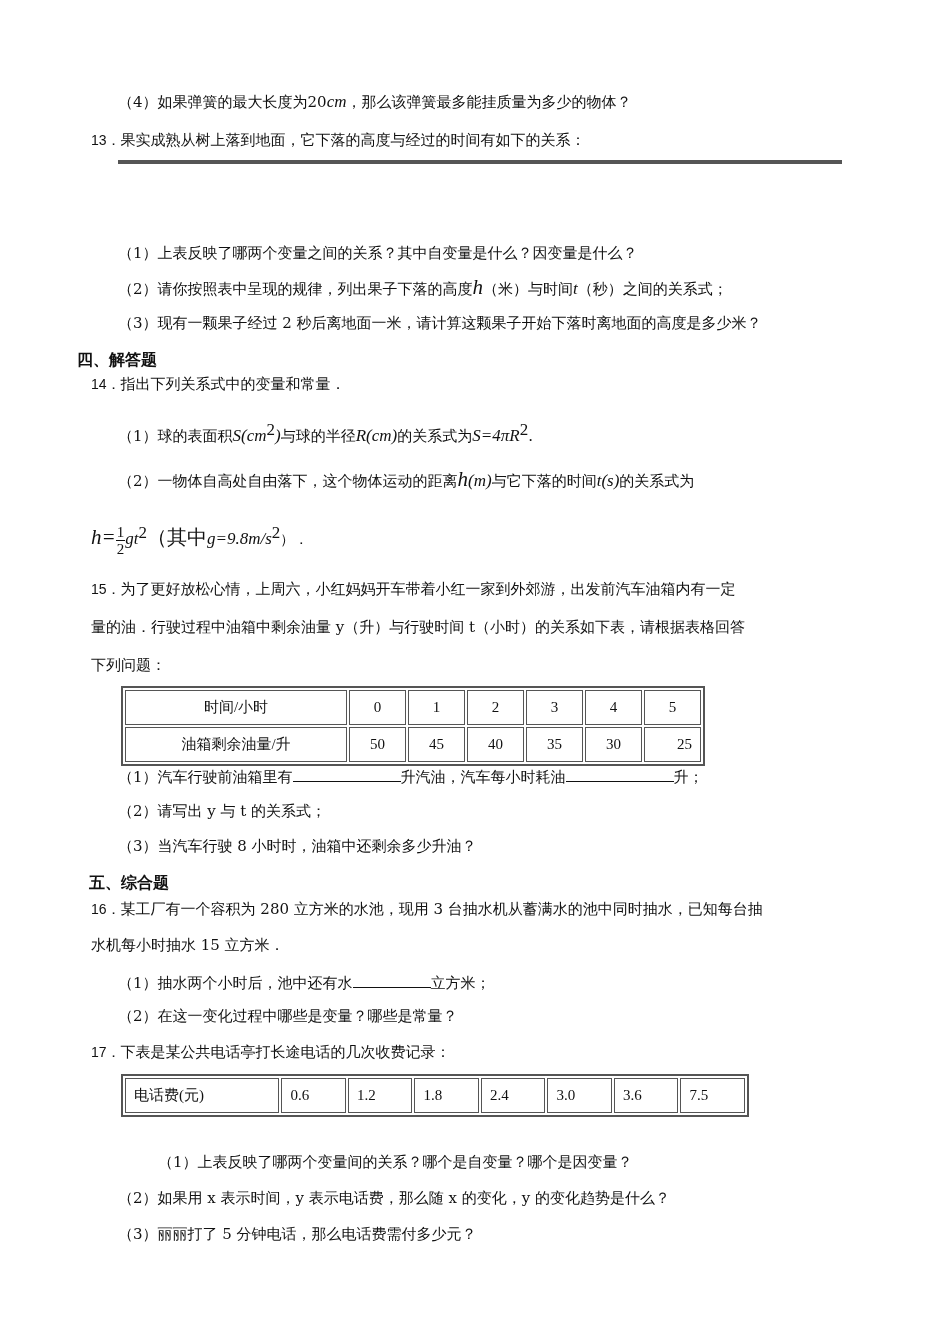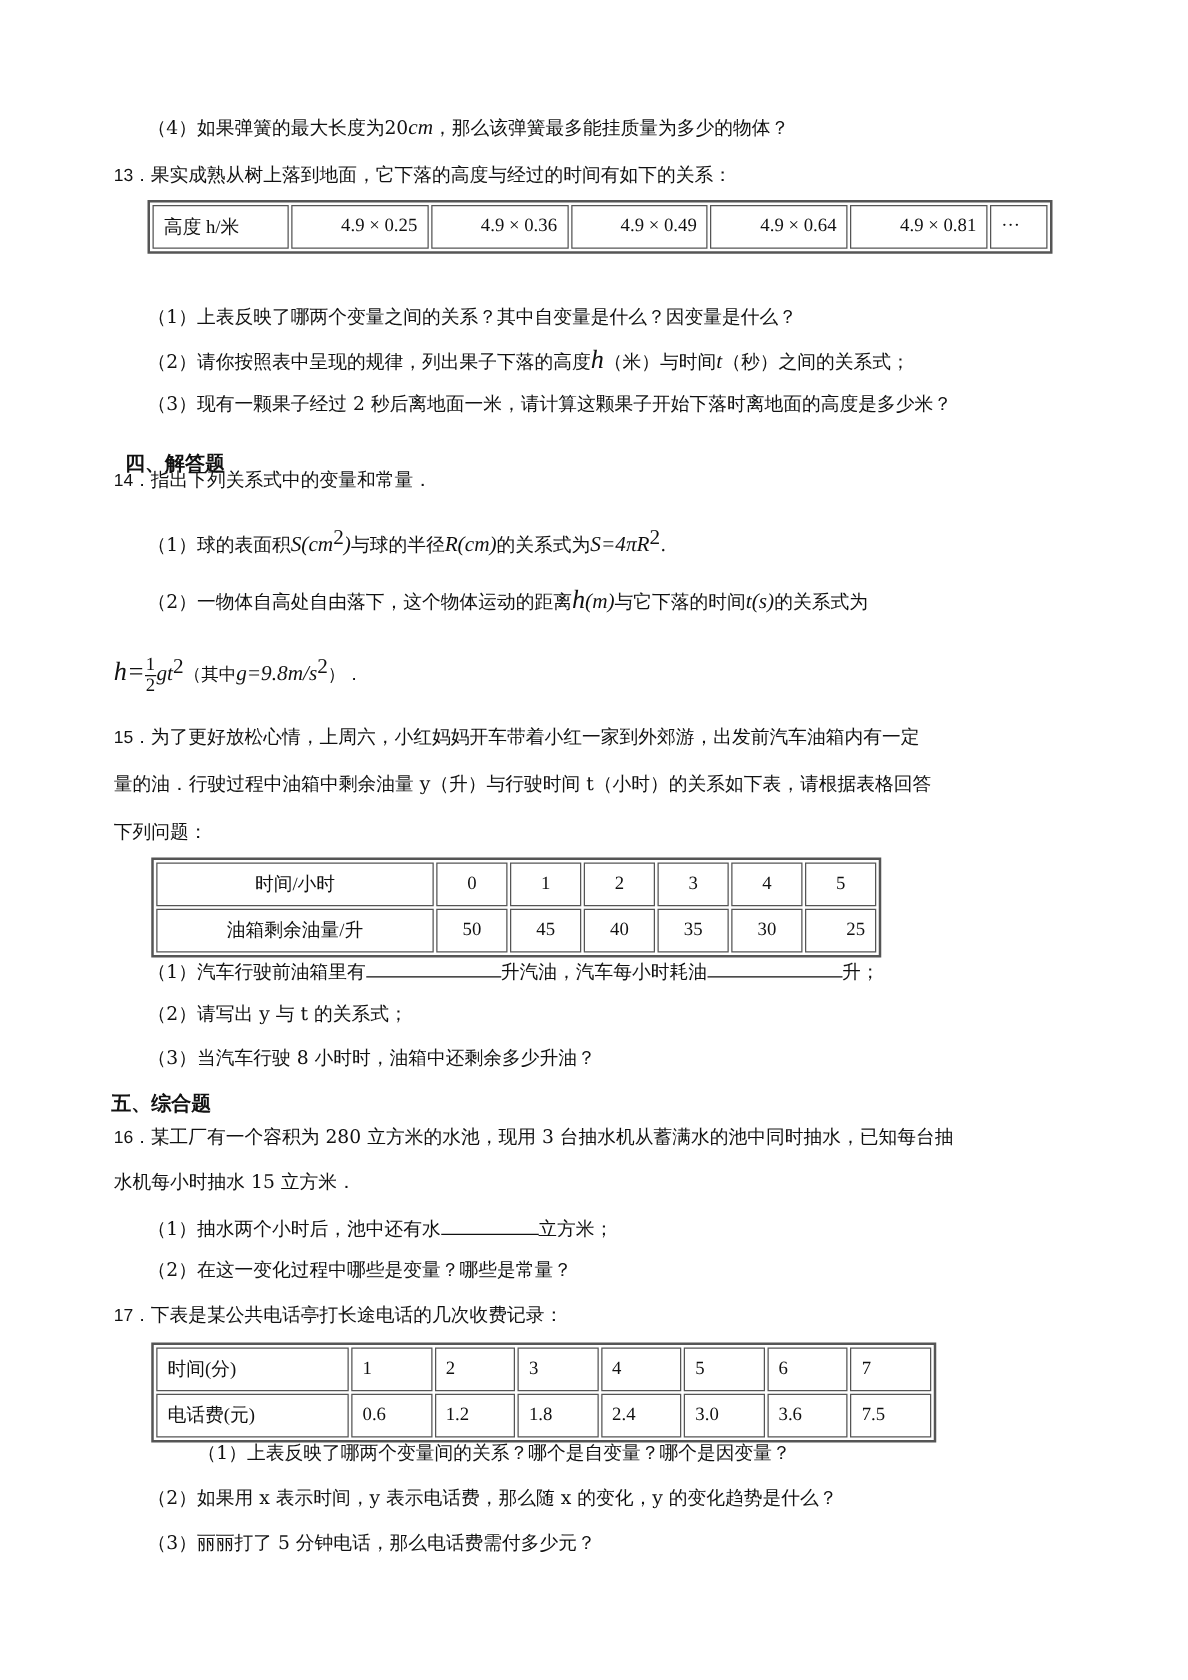--- a/index.html
+++ b/index.html
@@ -27,51 +27,42 @@
 <div class="abs txt" style="left:118px; top:92px;">
   <span>（4）如果弹簧的最大长度为20</span><span class="math">cm</span><span>，那么该弹簧最多能挂质量为多少的物体？</span>
 </div>
 
 <div class="abs txt" style="left:91px; top:130px;">
   <span class="qnum">13．</span><span>果实成熟从树上落到地面，它下落的高度与经过的时间有如下的关系：</span>
 </div>
 
 <table class="dt" style="left:118px; top:160px; width:724px;">
   <tbody>
-  <tr>
-    <td>高度 h/米</td>
-    <td style="text-align:right">4.9 × 0.25</td>
-    <td style="text-align:right">4.9 × 0.36</td>
-    <td style="text-align:right">4.9 × 0.49</td>
-    <td style="text-align:right">4.9 × 0.64</td>
-    <td style="text-align:right">4.9 × 0.81</td>
-    <td>···</td>
-  </tr>
 </tbody>
   </table>
 
 <div class="abs txt" style="left:118px; top:243px;">（1）上表反映了哪两个变量之间的关系？其中自变量是什么？因变量是什么？</div>
 <div class="abs txt" style="left:118px; top:277px;">
   <span>（2）请你按照表中呈现的规律，列出果子下落的高度</span><span class="math" style="font-size:21px">h</span><span>（米）与时间</span><span class="math">t</span><span>（秒）之间的关系式；</span>
 </div>
 <div class="abs txt" style="left:118px; top:313px;">（3）现有一颗果子经过 2 秒后离地面一米，请计算这颗果子开始下落时离地面的高度是多少米？</div>
 
-<div class="abs heading" style="left:100px; top:350px;margin-top:11px;">四、解答题</div>
+<div class="abs heading" style="left:77px; top:350px;">四、解答题</div>
 
 <div class="abs txt" style="left:91px; top:374px;">
   <span class="qnum">14．</span><span>指出下列关系式中的变量和常量．</span>
 </div>
 <div class="abs txt" style="left:118px; top:420px;">
   <span>（1）球的表面积</span><span class="math">S</span><span class="math">(cm</span><sup class="mathr">2</sup><span class="math">)</span><span>与球的半径</span><span class="math">R</span><span class="math">(cm)</span><span>的关系式为</span><span class="math">S=4πR</span><sup class="mathr">2</sup><span>.</span>
 </div>
 <div class="abs txt" style="left:118px; top:469px;">
   <span>（2）一物体自高处自由落下，这个物体运动的距离</span><span class="math" style="font-size:21px">h</span><span class="math">(m)</span><span>与它下落的时间</span><span class="math">t</span><span class="math">(s)</span><span>的关系式为</span>
 </div>
 <div class="abs txt" style="left:91px; top:520px; line-height:26px;">
-  <span class="math" style="font-size:21px">h=</span><span class="frac"><span class="num">1</span><span>2</span></span><span class="math">gt</span><sup class="mathr">2</sup><span style="font-size:14px">（其中</span><span class="math">g=9.8m/s</span><sup class="mathr">2</sup><span style="font-size:14px">）．</span>
+  <span class="math" style="font-size:21px">h=</span><span class="frac"><span class="num">1</span><span>2</span></span><span class="math">gt</span><sup class="mathr">2</sup><span style="font-size:20px">（其中</span><span class="math">g=9.8m/s</span><sup class="mathr">2</sup><span style="font-size:14px">）．</span>
 </div>
 
 <div class="abs txt" style="left:91px; top:579px;">
   <span class="qnum">15．</span><span>为了更好放松心情，上周六，小红妈妈开车带着小红一家到外郊游，出发前汽车油箱内有一定</span>
 </div>
 <div class="abs txt" style="left:91px; top:617px;">量的油．行驶过程中油箱中剩余油量 y（升）与行驶时间 t（小时）的关系如下表，请根据表格回答</div>
 <div class="abs txt" style="left:91px; top:655px;">下列问题：</div>
 
 <table class="dt" style="left:121px; top:686px; width:584px;">
   <tbody>
@@ -112,30 +103,20 @@
   <span>（1）抽水两个小时后，池中还有水</span><span class="blank" style="width:78px"></span><span>立方米；</span>
 </div>
 <div class="abs txt" style="left:118px; top:1006px;">（2）在这一变化过程中哪些是变量？哪些是常量？</div>
 
 <div class="abs txt" style="left:91px; top:1042px;">
   <span class="qnum">17．</span><span>下表是某公共电话亭打长途电话的几次收费记录：</span>
 </div>
 
 <table class="dt" style="left:121px; top:1074px; width:628px;">
   <tbody>
-      <tr>
-    <td style="width:136px">时间(分)</td>
-    <td>1</td>
-    <td>2</td>
-    <td>3</td>
-    <td>4</td>
-    <td>5</td>
-    <td>6</td>
-    <td>7</td>
-  </tr>
   <tr>
     <td>电话费(元)</td>
     <td>0.6</td>
     <td>1.2</td>
     <td>1.8</td>
     <td>2.4</td>
     <td>3.0</td>
     <td>3.6</td>
     <td>7.5</td>
   </tr>

